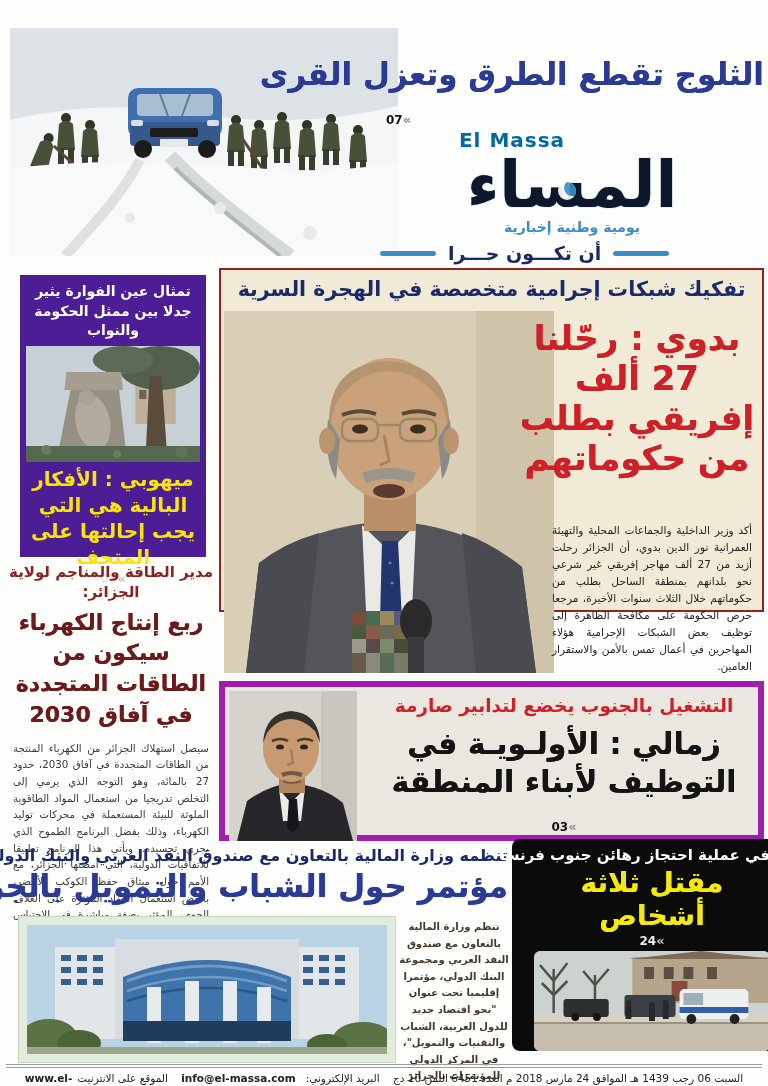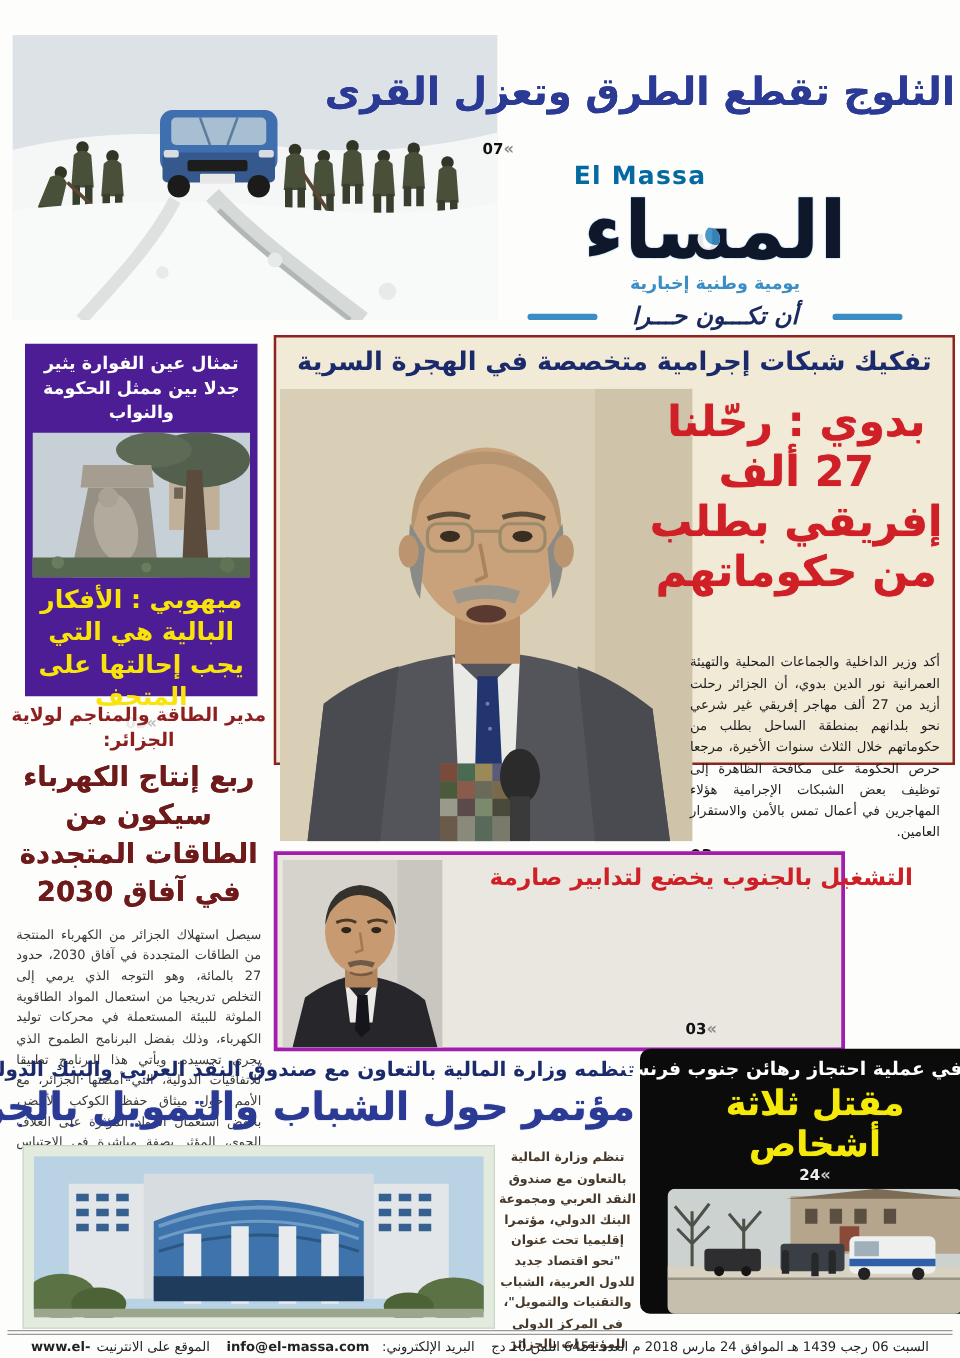--- a/index.html
+++ b/index.html
@@ -21,21 +21,21 @@
   .masthead { position:absolute; left:380px; top:128px; width:384px; text-align:center; }
   .m-latin { font-size:20px; font-weight:bold; color:#0369a1; letter-spacing:1px;
              text-align:center; margin-right:120px; }
   .m-arabic { position:relative; font-size:64px; line-height:1.05; font-weight:bold; color:#0f172a;
               direction:rtl; text-shadow:0 0 1px #3a8dc5; }
   .crescent { position:absolute; left:178px; top:30px; width:18px; height:18px; border-radius:50%;
               background:#ffffff; overflow:hidden; opacity:.9; }
   .crescent::after { content:""; position:absolute; left:6px; top:-2px; width:16px; height:16px;
                      border-radius:50%; background:#3a8dc5; }
   .m-tagline { font-size:14px; font-weight:bold; color:#3a8dc5; direction:rtl; margin-top:0px; }
-  .m-motto-row { display:flex; align-items:center; justify-content:center; gap:28px; margin-top:7px;font-style:italic; }
+  .m-motto-row { display:flex; align-items:center; gap:12px; margin-top:7px; }
   .m-dash { width:56px; height:5px; border-radius:3px; background:#3a8dc5; }
   .m-motto { font-size:19px; font-weight:bold; color:#1b2a5e; direction:rtl; }
 
   
   .statue-box { position:absolute; left:20px; top:275px; width:186px; height:282px;
                 background:#4c1d95; padding:7px 6px 4px; text-align:center; }
   .statue-kicker { color:#ffffff; font-size:14px; font-weight:bold; line-height:1.4; direction:rtl; }
   .statue-photo { width:100%; height:116px; margin:5px 0 4px; display:block; }
   .statue-headline { color:#f8e408; font-size:20px; font-weight:bold; line-height:1.3; direction:rtl; }
   .statue-box .pref { color:#e8e8e8; display:block; margin-top:1px; }
@@ -56,22 +56,22 @@
                  font-weight:bold; direction:rtl; white-space:nowrap; }
   .minister-photo { position:absolute; left:3px; top:41px; width:330px; height:362px; }
   .main-headline { position:absolute; right:5px; top:48px; width:240px; text-align:center;
                    color:#d02027; font-size:34px; font-weight:bold; line-height:1.18;
                    direction:rtl; text-shadow:0 0 .6px #d02027; }
   .main-body { position:absolute; right:10px; top:252px; width:200px; font-size:10.6px;
                line-height:1.6; color:#1f1f1f; direction:rtl; text-align:justify; }
   .main-body .pref { display:block; text-align:left; font-size:13px; margin-top:2px; }
 
   
-  .employment { position:absolute; left:219px; top:681px; width:457px; height:160px;
-                background:#e9e7e0; border:3px solid #a21caf; }
+  .employment { position:absolute; left:219px; top:681px; width:545px; height:160px;
+                background:#e9e7e0; border:6px solid #a21caf; }
   .zamali-photo { position:absolute; left:4px; top:4px; width:128px; height:150px; }
   .emp-kicker { position:absolute; left:140px; top:8px; width:398px; text-align:center;
                 color:#d02027; font-size:18.5px; font-weight:bold; direction:rtl; white-space:nowrap; }
   .emp-headline { position:absolute; left:140px; top:38px; width:398px; text-align:center;
                   color:#141414; font-size:30px; font-weight:bold; line-height:1.25; direction:rtl;
                   text-shadow:0 0 .6px #141414; }
   .emp-pref { position:absolute; left:140px; top:132px; width:398px; text-align:center; }
 
   
   .conf-kicker { position:absolute; left:8px; top:846px; width:500px; text-align:center;
@@ -322,20 +322,21 @@
       <path d="M34,52 Q36,22 62,20 Q90,22 91,52 L86,40 Q74,28 62,28 Q48,28 38,42 Z" fill="#35322e"></path>
       <path d="M43,50 Q52,46 59,50" stroke="#4a3a2a" stroke-width="2.5" fill="none"></path>
       <path d="M68,50 Q76,46 84,50" stroke="#4a3a2a" stroke-width="2.5" fill="none"></path>
       <ellipse cx="51" cy="56" rx="4" ry="2.5" fill="#2e241c"></ellipse>
       <ellipse cx="75" cy="56" rx="4" ry="2.5" fill="#2e241c"></ellipse>
       <path d="M62,58 L64,72 L58,74" stroke="#a07a52" stroke-width="2" fill="none"></path>
       <path d="M52,82 Q62,78 74,82 L72,86 Q62,82 54,86 Z" fill="#6e5a46"></path>
       <path d="M54,90 Q62,94 72,90" stroke="#7a5a42" stroke-width="2" fill="none"></path>
     </svg>
     <div class="emp-kicker">التشغيل بالجنوب يخضع لتدابير صارمة</div>
+    <div class="emp-headline">زمالي : الأولـويـة في التوظيف لأبناء المنطقة</div>
     <div class="pref emp-pref">
       <span>03</span><span class="chev">«</span>
     </div>
   </div>
 
   <div class="conf-kicker">تنظمه وزارة المالية بالتعاون مع صندوق النقد العربي والبنك الدولي</div>
   <div class="conf-headline">مؤتمر حول الشباب والتمويل بالجزائر</div>
   <div class="conf-photo-box">
     <svg class="building-photo" viewBox="0 0 360 129" preserveAspectRatio="none">
       <rect width="360" height="129" fill="#b9d2e4"></rect>

